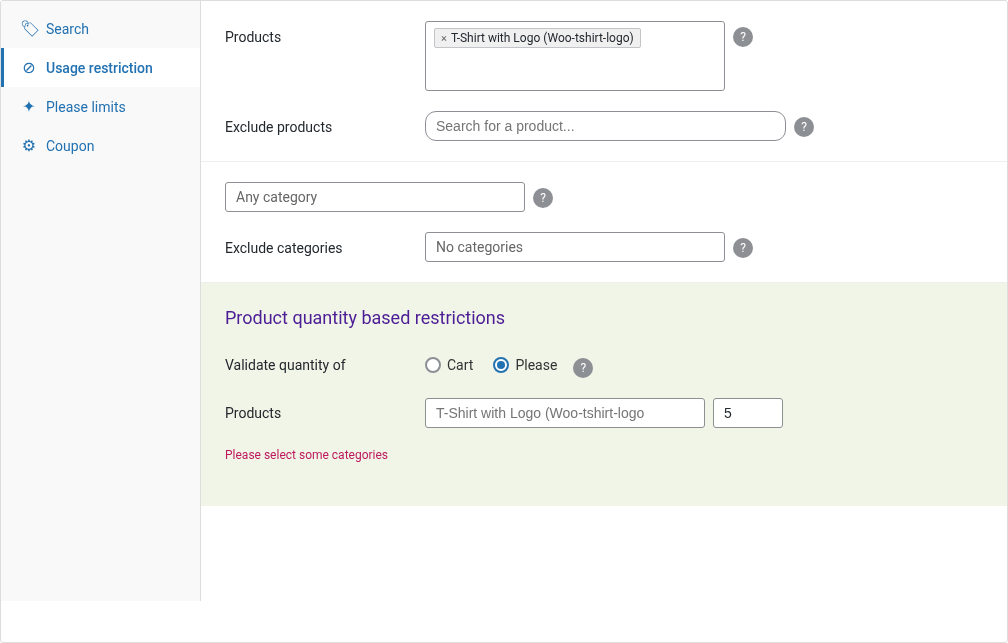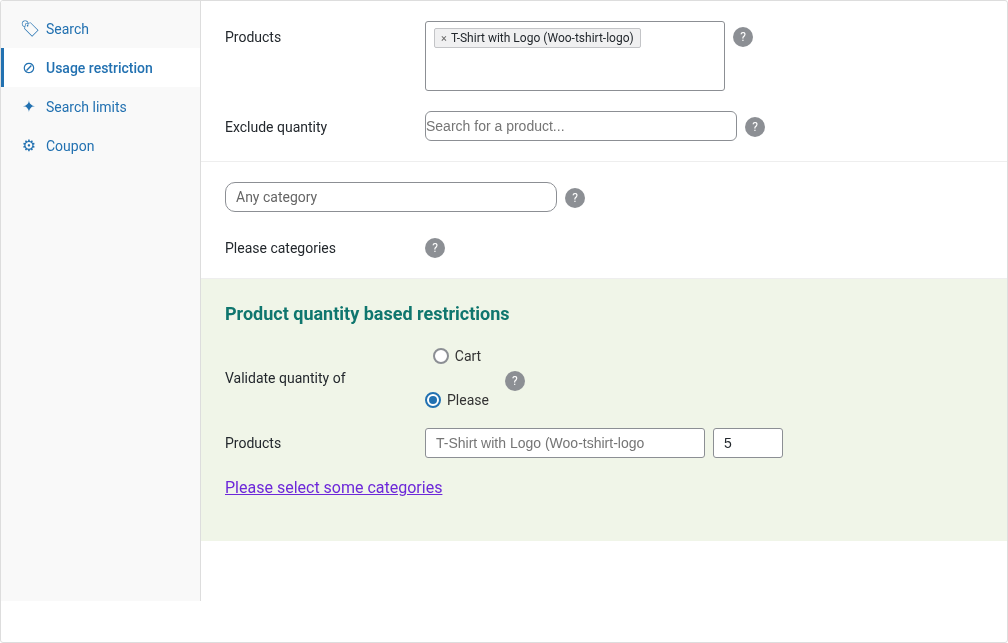--- a/index.html
+++ b/index.html
@@ -116,34 +116,34 @@
     }
     .tag-remove {
       cursor: pointer;
       color: #666;
       font-size: 11px;
       line-height: 1;
     }
     
     .search-input {
       border: 1px solid #8c8f94;
-      border-radius: 6px;
-      padding: 6px 0;
-      width: 312px;
+      border-radius: 11px;
+      padding: 6px 10px;
+      width: 361px;
       font-size: 14px;
       color: #8c8f94;
       background: #fff;
       outline: none;
     }
     
     .select-input {
       border: 1px solid #8c8f94;
-      border-radius: 10px;
+      border-radius: 3px;
       padding: 6px 10px;
-      width: 332px;
+      width: 300px;
       font-size: 14px;
       color: #666;
       background: #fff;
       cursor: pointer;
     }
     
     .help-icon {
       width: 20px;
       height: 20px;
       border-radius: 50%;
@@ -157,22 +157,22 @@
       flex-shrink: 0;
       margin-top: 6px;
     }
     
     .green-section {
       background: #f0f5e8;
       padding: 24px;
     }
     .green-section-title {
       font-size: 18px;
-      font-weight: 700;
-      color: #0f766e;
+      font-weight: 400;
+      color: #4c1d95;
       margin-bottom: 24px;
     }
     .green-form-row {
       display: flex;
       align-items: center;
       margin-bottom: 20px;
     }
     .green-form-label {
       width: 200px;
       font-size: 14px;
@@ -181,22 +181,21 @@
     }
     .green-form-field {
       display: flex;
       align-items: center;
       gap: 16px;
     }
     
     .radio-group {
       display: flex;
       align-items: center;
-      gap: 28px;
-      flex-direction: column;
+      gap: 20px;
     }
     .radio-option {
       display: flex;
       align-items: center;
       gap: 6px;
       cursor: pointer;
       font-size: 14px;
     }
     .radio-circle {
       width: 16px;
@@ -240,24 +239,23 @@
       border-radius: 3px;
       padding: 6px 10px;
       width: 70px;
       font-size: 14px;
       color: #23282d;
       background: #fff;
       outline: none;
     }
     
     .link-blue {
-      color: #6d28d9;
-      text-decoration: underline;
-      cursor: pointer;
-      font-size: 16px;
+      color: #be185d;
+      cursor: pointer;
+      font-size: 12px;
     }
   </style>
 </head>
 <body>
 
 <div class="coupon-data-wrapper">
 
 
   <div class="coupon-body">
 
@@ -268,21 +266,21 @@
         <span>Search</span>
       </div>
 
       <div class="sidebar-item active">
         <span class="sidebar-icon">⊘</span>
         <span>Usage restriction</span>
       </div>
 
       <div class="sidebar-item">
         <span class="sidebar-icon">✦</span>
-        <span>Search limits</span>
+        <span>Please limits</span>
       </div>
 
       <div class="sidebar-item">
         <span class="sidebar-icon">⚙</span>
         <span>Coupon</span>
       </div>
 
     </div>
 
     <div class="main-content">
@@ -296,43 +294,46 @@
               <span class="tag">
                 <span class="tag-remove">×</span>
                 <span>T-Shirt with Logo (Woo-tshirt-logo)</span>
               </span>
             </div>
             <div class="help-icon">?</div>
           </div>
         </div>
 
         <div class="form-row">
-          <div class="form-label">Exclude quantity</div>
+          <div class="form-label">Exclude products</div>
           <div class="form-field">
             <input type="text" class="search-input" placeholder="Search for a product..." style="">
             <div class="help-icon">?</div>
           </div>
         </div>
 
       </div>
 
       <div class="form-section">
 
         <div class="form-row">
           <div class="form-field">
             <div class="select-input">
               <span>Any category</span>
             </div>
             <div class="help-icon">?</div>
           </div>
         </div>
 
         <div class="form-row">
-          <div class="form-label">Please categories</div>
+          <div class="form-label">Exclude categories</div>
           <div class="form-field">
+            <div class="select-input">
+              <span>No categories</span>
+            </div>
             <div class="help-icon">?</div>
           </div>
         </div>
 
       </div>
 
       <div class="green-section">
         <div class="green-section-title">Product quantity based restrictions</div>
 
         <div class="green-form-row">

